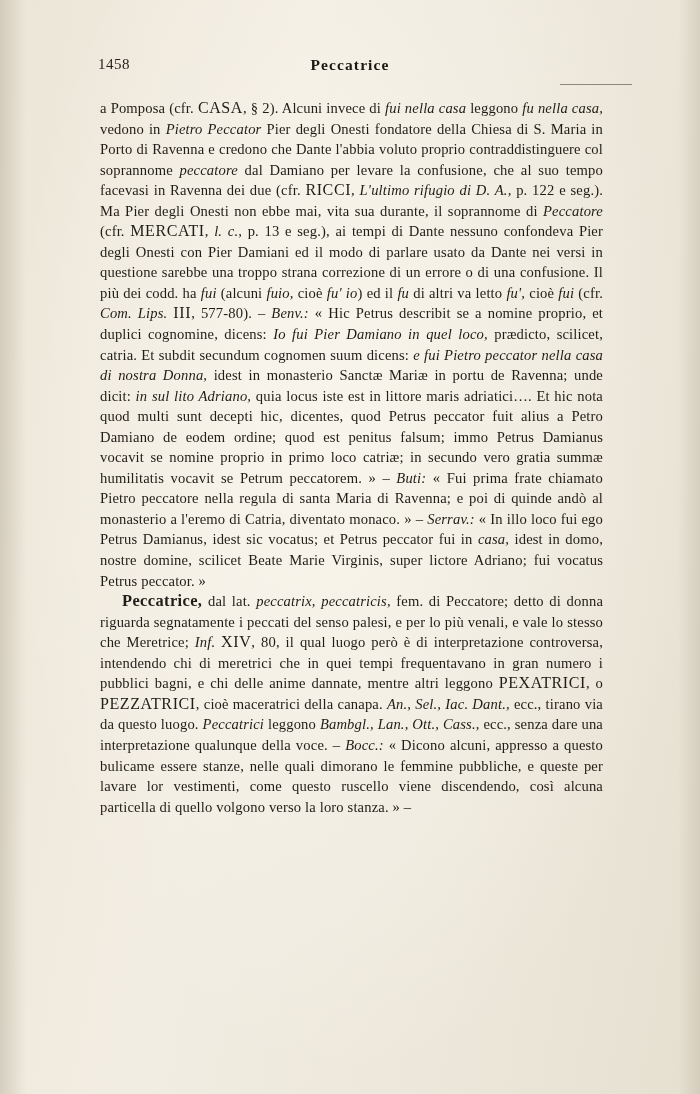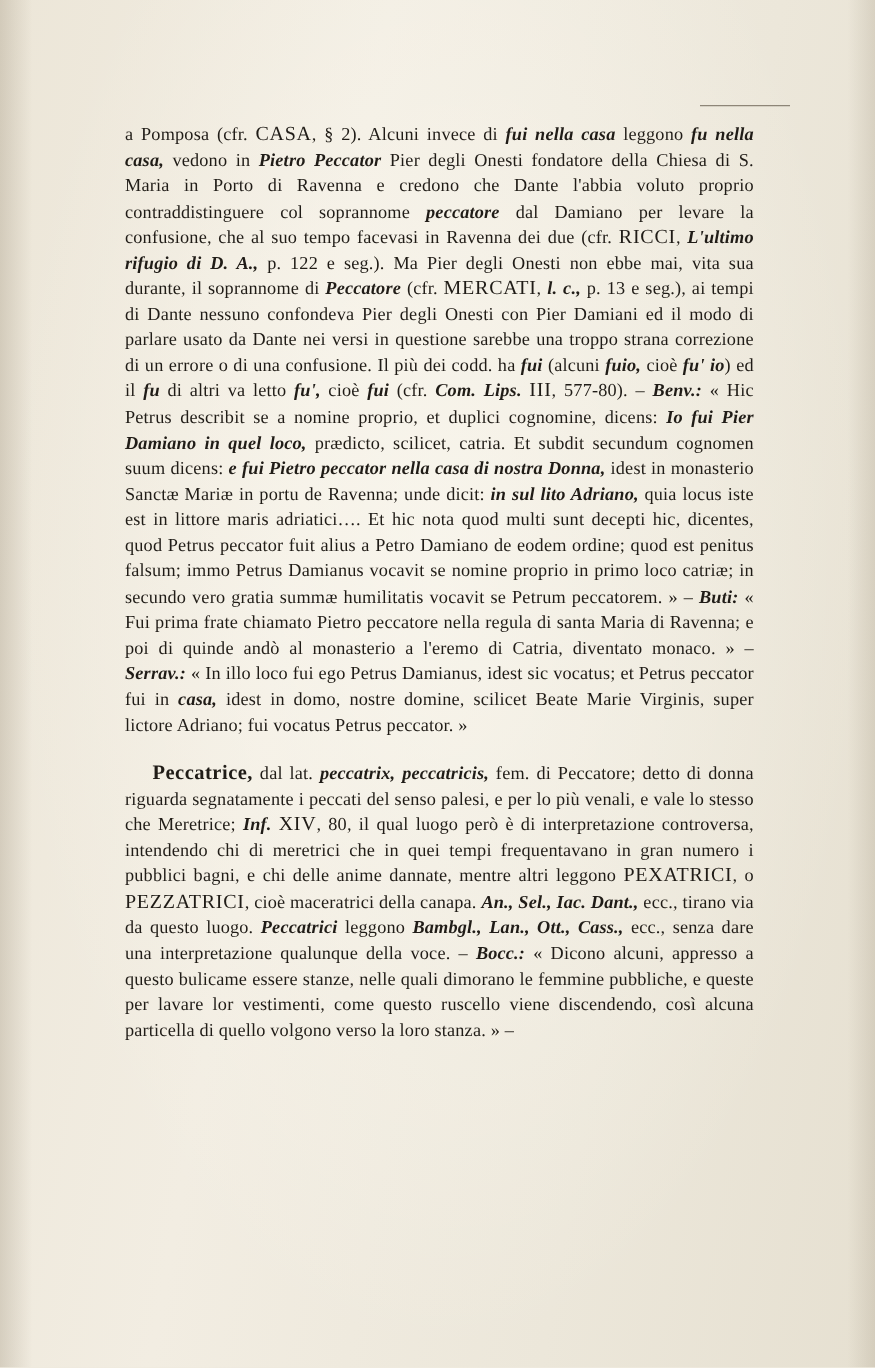--- a/index.html
+++ b/index.html
@@ -89,40 +89,43 @@
     font-size: 14.6px;
     line-height: 20.55px;
     text-align: justify;
     text-justify: inter-word;
     letter-spacing: 0.15px;
     color: #201c17;
     -webkit-hyphens: none;
     hyphens: none;
   }
   p.entry {
-    margin-top: 17px;
     text-indent: 22px;
   }
-  i { font-style: italic; font-weight: bold; }
+  i { font-style: italic; }
   .sc {
     font-size: 16px;
     letter-spacing: 0.6px;
     text-transform: uppercase;
   }
   .entry-head {
     font-weight: bold;
     font-size: 16.4px;
     letter-spacing: 0.4px;
   }
 </style>
 </head>
 <body>
 
 <div class="page">
 
+  <div class="header">
+    <span class="folio">1458</span>
+    <span class="running-title">Peccatrice</span>
+  </div>
 
   <div class="rule"></div>
 
   <div class="content">
     <p class="para"><span>a Pomposa (cfr. </span><span class="sc">Casa</span><span>, § 2). Alcuni invece di </span><i>fui nella casa</i><span> leggono </span><i>fu nella casa,</i><span> vedono in </span><i>Pietro Peccator</i><span> Pier degli Onesti fondatore della Chiesa di S. Maria in Porto di Ravenna e credono che Dante l'abbia voluto proprio contraddistinguere col soprannome </span><i>peccatore</i><span> dal Damiano per levare la confusione, che al suo tempo facevasi in Ravenna dei due (cfr. </span><span class="sc">Ricci</span><span>, </span><i>L'ultimo rifugio di D. A.,</i><span> p. 122 e seg.). Ma Pier degli Onesti non ebbe mai, vita sua durante, il soprannome di </span><i>Peccatore</i><span> (cfr. </span><span class="sc">Mercati</span><span>, </span><i>l. c.,</i><span> p. 13 e seg.), ai tempi di Dante nessuno confondeva Pier degli Onesti con Pier Damiani ed il modo di parlare usato da Dante nei versi in questione sarebbe una troppo strana correzione di un errore o di una confusione. Il più dei codd. ha </span><i>fui</i><span> (alcuni </span><i>fuio,</i><span> cioè </span><i>fu' io</i><span>) ed il </span><i>fu</i><span> di altri va letto </span><i>fu',</i><span> cioè </span><i>fui</i><span> (cfr. </span><i>Com. Lips.</i><span> </span><span class="sc">iii</span><span>, 577-80). – </span><i>Benv.:</i><span> « Hic Petrus describit se a nomine proprio, et duplici cognomine, dicens: </span><i>Io fui Pier Damiano in quel loco,</i><span> prædicto, scilicet, catria. Et subdit secundum cognomen suum dicens: </span><i>e fui Pietro peccator nella casa di nostra Donna,</i><span> idest in monasterio Sanctæ Mariæ in portu de Ravenna; unde dicit: </span><i>in sul lito Adriano,</i><span> quia locus iste est in littore maris adriatici…. Et hic nota quod multi sunt decepti hic, dicentes, quod Petrus peccator fuit alius a Petro Damiano de eodem ordine; quod est penitus falsum; immo Petrus Damianus vocavit se nomine proprio in primo loco catriæ; in secundo vero gratia summæ humilitatis vocavit se Petrum peccatorem. » – </span><i>Buti:</i><span> « Fui prima frate chiamato Pietro peccatore nella regula di santa Maria di Ravenna; e poi di quinde andò al monasterio a l'eremo di Catria, diventato monaco. » – </span><i>Serrav.:</i><span> « In illo loco fui ego Petrus Damianus, idest sic vocatus; et Petrus peccator fui in </span><i>casa,</i><span> idest in domo, nostre domine, scilicet Beate Marie Virginis, super lictore Adriano; fui vocatus Petrus peccator. »</span></p>
     <p class="para entry"><span class="entry-head">Peccatrice,</span><span> dal lat. </span><i>peccatrix, peccatricis,</i><span> fem. di Peccatore; detto di donna riguarda segnatamente i peccati del senso palesi, e per lo più venali, e vale lo stesso che Meretrice; </span><i>Inf.</i><span> </span><span class="sc">xiv</span><span>, 80, il qual luogo però è di interpretazione controversa, intendendo chi di meretrici che in quei tempi frequentavano in gran numero i pubblici bagni, e chi delle anime dannate, mentre altri leggono </span><span class="sc">pexatrici</span><span>, o </span><span class="sc">pezzatrici</span><span>, cioè maceratrici della canapa. </span><i>An., Sel., Iac. Dant.,</i><span> ecc., tirano via da questo luogo. </span><i>Peccatrici</i><span> leggono </span><i>Bambgl., Lan., Ott., Cass.,</i><span> ecc., senza dare una interpretazione qualunque della voce. – </span><i>Bocc.:</i><span> « Dicono alcuni, appresso a questo bulicame essere stanze, nelle quali dimorano le femmine pubbliche, e queste per lavare lor vestimenti, come questo ruscello viene discendendo, così alcuna particella di quello volgono verso la loro stanza. » –</span></p>
   </div>
 
 </div>
 

